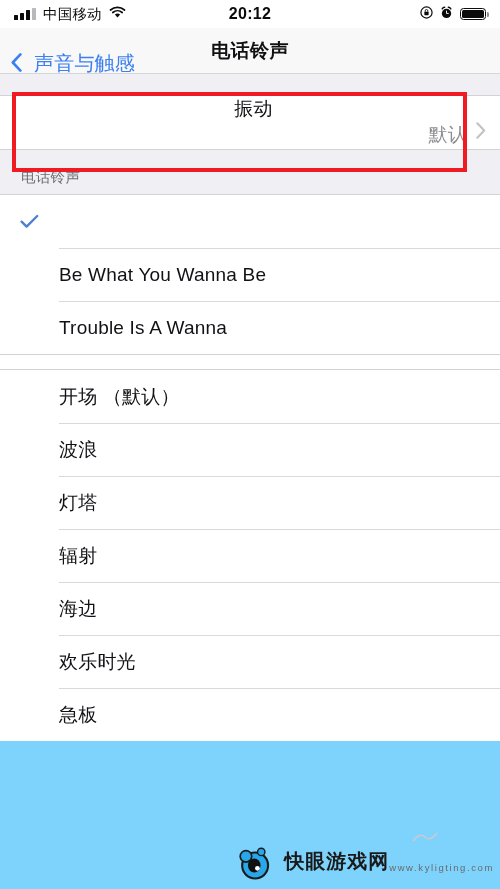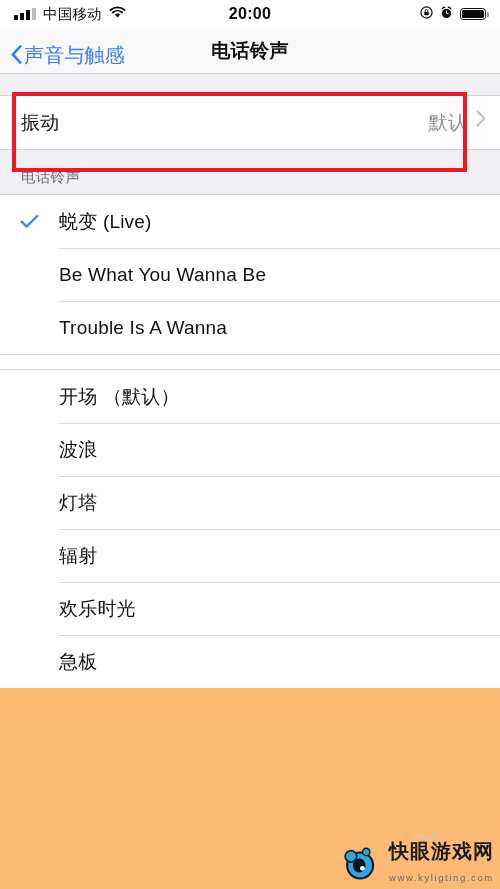--- a/index.html
+++ b/index.html
@@ -9,21 +9,21 @@
   }
   body {
     font-family: "Liberation Sans", "DejaVu Sans", sans-serif;
     -webkit-font-smoothing: antialiased;
   }
   #phone {
     position: relative;
     width: 500px;
     height: 889px;
     overflow: hidden;
-    background: #fdba74;
+    background: #7dd3fc;
   }
 
   
   .statusbar {
     position: relative;
     height: 28px;
     background: #ffffff;
     display: flex;
     align-items: center;
     padding: 0 14px;
@@ -104,25 +104,25 @@
   .navbar {
     position: relative;
     height: 46px;
     background: #f8f8f8;
     border-bottom: 1px solid #d6d6da;
     box-sizing: border-box;
   }
   .nav-back {
     position: absolute;
     left: 11px;
-    top: 4px;
+    top: 12px;
     height: 45px;
     display: flex;
     align-items: center;
-    gap: 2px;
+    gap: 12px;
     cursor: pointer;
   }
   .chev-back {
     display: block;
     width: 11px;
     height: 19px;
     flex: none;
   }
   .nav-back-label {
     font-size: 20px;
@@ -165,20 +165,21 @@
   .row {
     position: relative;
     display: flex;
     align-items: center;
     height: 53px;
     padding-left: 21px;
     padding-right: 14px;
     background: #ffffff;
     box-sizing: border-box;
     cursor: pointer;
+    flex-direction: column;
   }
 
   .row-label {
     font-size: 19px;
     color: #101014;
     letter-spacing: 0.2px;
   }
   .row-right {
     margin-left: auto;
     display: flex;
@@ -258,21 +259,21 @@
     position: absolute;
     right: 6px;
     bottom: 6px;
     display: flex;
     align-items: center;
     gap: 7px;
     z-index: 40;
     pointer-events: none;
   }
   .wm-logo { display: block; width: 42px; height: 42px; flex: none; }
-  .wm-text { display: flex; flex-direction: column; line-height: 1; }
+  .wm-text { display: flex; line-height: 1; }
   .wm-title {
     font-size: 20px;
     font-weight: bold;
     color: #1a1a1a;
     letter-spacing: 1px;
   }
   .wm-url {
     font-size: 9.5px;
     color: #6a6a6a;
     letter-spacing: 1.6px;
@@ -303,21 +304,21 @@
         </span>
       <span class="carrier">中国移动</span>
       <span class="wifi">
         <svg width="17" height="13" viewBox="0 0 17 13">
           <path d="M8.5 11.6 L5.9 8.6 a4 4 0 0 1 5.2 0 Z" fill="#0b0b0b"></path>
           <path d="M3.8 6.5 a7.2 7.2 0 0 1 9.4 0" stroke="#0b0b0b" stroke-width="1.7" fill="none" stroke-linecap="round"></path>
           <path d="M1.5 4.0 a10.8 10.8 0 0 1 14 0" stroke="#0b0b0b" stroke-width="1.7" fill="none" stroke-linecap="round"></path>
         </svg>
       </span>
     </div>
-    <div class="sb-center">20:00</div>
+    <div class="sb-center">20:12</div>
     <div class="sb-right">
       <span>
         <svg width="13" height="13" viewBox="0 0 14 14">
           <circle cx="7" cy="7" r="6" fill="none" stroke="#0b0b0b" stroke-width="1.3"></circle>
           <rect x="4.7" y="6.3" width="4.6" height="3.6" rx="0.7" fill="#0b0b0b"></rect>
           <path d="M5.6 6.3 v-1.1 a1.4 1.4 0 0 1 2.8 0 v1.1" fill="none" stroke="#0b0b0b" stroke-width="1"></path>
         </svg>
       </span>
       <span>
         <svg width="13" height="13" viewBox="0 0 14 14">
@@ -367,21 +368,20 @@
       <span>电话铃声</span>
     </div>
 
     <div class="group nobottom">
       <div class="tone-row">
         <span class="tone-check">
           <svg width="19" height="15" viewBox="0 0 19 15">
             <path d="M1.6 7.6 L6.6 12.6 L17.2 2.0" fill="none" stroke="#4a7fd1" stroke-width="2.3" stroke-linecap="round" stroke-linejoin="round"></path>
           </svg>
         </span>
-        <span class="tone-label">蜕变 (Live)</span>
       </div>
       <div class="tone-row">
         <span class="tone-check"></span>
         <span class="tone-label">Be What You Wanna Be</span>
       </div>
       <div class="tone-row">
         <span class="tone-check"></span>
         <span class="tone-label">Trouble Is A Wanna</span>
       </div>
     </div>
@@ -397,20 +397,24 @@
         <span class="tone-check"></span>
         <span class="tone-label">波浪</span>
       </div>
       <div class="tone-row">
         <span class="tone-check"></span>
         <span class="tone-label">灯塔</span>
       </div>
       <div class="tone-row">
         <span class="tone-check"></span>
         <span class="tone-label">辐射</span>
+      </div>
+      <div class="tone-row">
+        <span class="tone-check"></span>
+        <span class="tone-label">海边</span>
       </div>
       <div class="tone-row">
         <span class="tone-check"></span>
         <span class="tone-label">欢乐时光</span>
       </div>
       <div class="tone-row">
         <span class="tone-check"></span>
         <span class="tone-label">急板</span>
       </div>
     </div>

